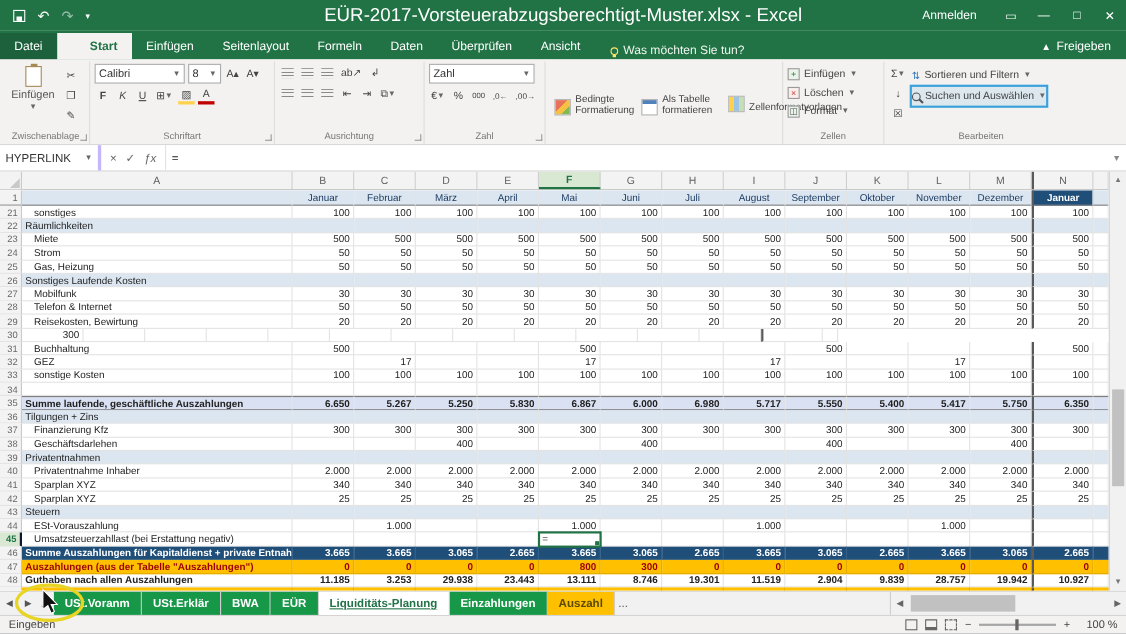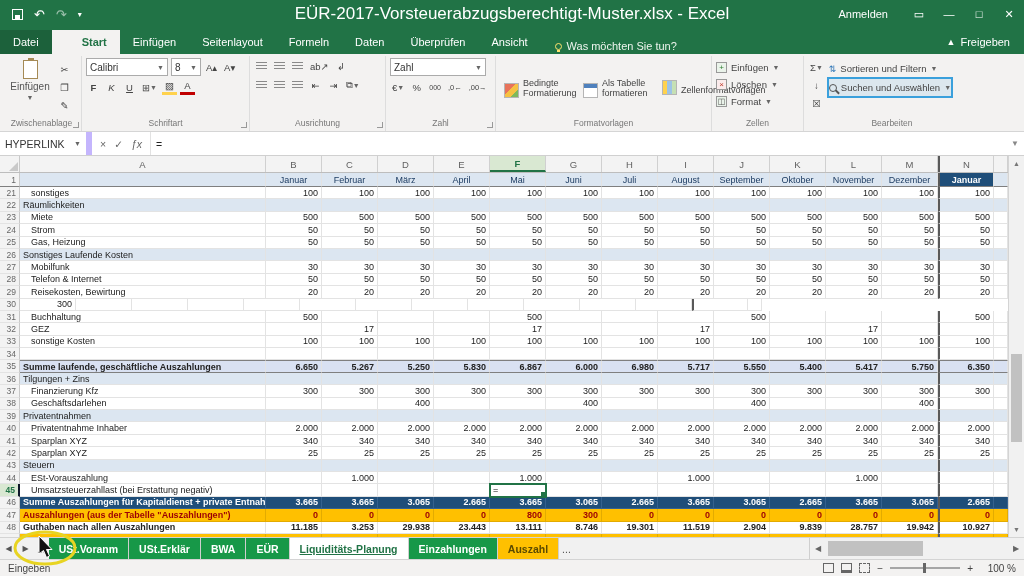--- a/index.html
+++ b/index.html
@@ -50,21 +50,21 @@
   .mini{width:11px;height:11px;border:1px solid #999;background:#eaf3ea;display:inline-block;position:relative;font-size:8px;line-height:9px;text-align:center;color:#2e7d32;}
   .mini.red{color:#c0392b;background:#fbecec;}
   .mag{width:8px;height:8px;border:1.5px solid #555;border-radius:50%;position:relative;display:inline-block;}
   .mag::after{content:"";position:absolute;width:5px;height:1.5px;background:#555;transform:rotate(45deg);right:-4px;bottom:-2px;}
   .hl-box{outline:2px solid #3aa0dc;background:rgba(58,160,220,.12);}
   .bars{display:inline-block;width:11px;height:9px;
     background:repeating-linear-gradient(#8a8a8a 0 1px,transparent 1px 3px);}
 
   
   .fbar{height:24px;background:#fff;border-bottom:1px solid #d0d0d0;display:flex;align-items:stretch;font-size:10.5px;}
-  .namebox{width:92px;border-right:6px solid #c4b5fd;display:flex;align-items:center;justify-content:space-between;padding:0 5px;color:#333;}
+  .namebox{width:92px;border-right:3px solid #c4b5fd;display:flex;align-items:center;justify-content:space-between;padding:0 5px;color:#333;}
   .fb-btns{display:flex;align-items:center;gap:8px;padding:0 8px;border-right:1px solid #e2e2e2;color:#666;}
   .fb-input{flex:1;display:flex;align-items:center;padding:0 5px;color:#222;}
   .fb-exp{width:18px;display:flex;align-items:center;justify-content:center;color:#888;font-size:8px;}
 
   
   .sheet-zone{display:flex;height:381px;}
   .sheet-main{width:1008px;overflow:hidden;}
   .col-hdr-row{display:flex;height:17px;background:#f3f3f3;border-bottom:1px solid #bdbdbd;}
   .chd{border-right:1px solid #d0d0d0;font-size:9.5px;color:#616161;display:flex;align-items:center;justify-content:center;}
   .corner{width:20px;border-right:1px solid #c9c9c9;position:relative;background:#f3f3f3;}
@@ -277,21 +277,20 @@
         </div>
         <div class="style-btn">
           <span class="icbox table"></span>
           <span style="width:52px;white-space:normal;">Als Tabelle formatieren</span>
         </div>
         <div class="style-btn">
           <span class="icbox styles"></span>
           <span style="width:58px;white-space:normal;">Zellenformatvorlagen</span>
         </div>
       </div>
-      <div class="rg-label">Formatvorlagen</div>
     </div>
 
     <div class="rgroup" style="width:92px">
       <div class="rg-content" style="padding-top:1px;">
         <div class="cell-btn">
           <span class="mini">+</span>
           <span>Einfügen</span>
           <span class="caret">▼</span>
         </div>
         <div class="cell-btn">

